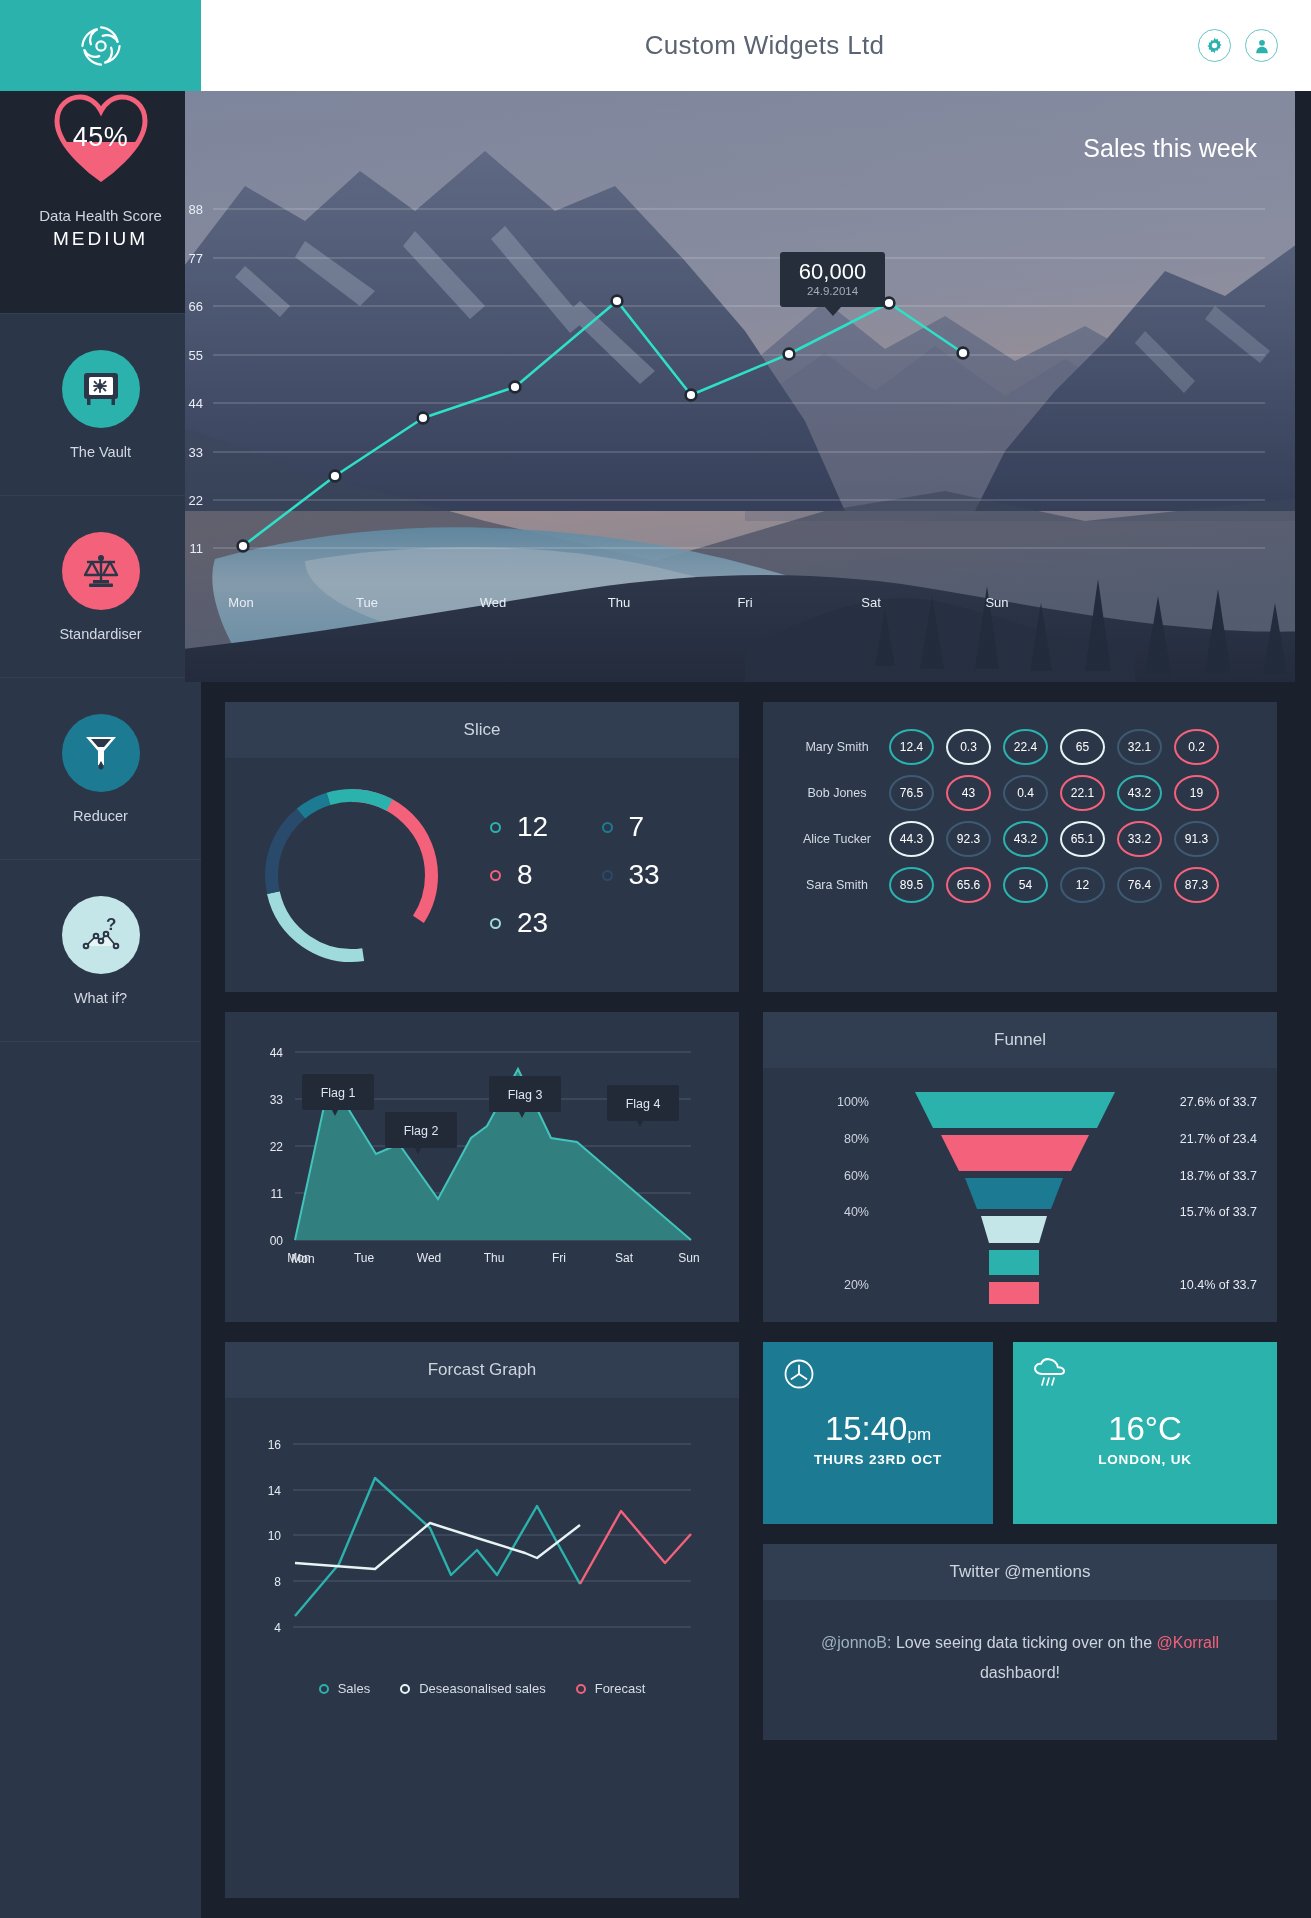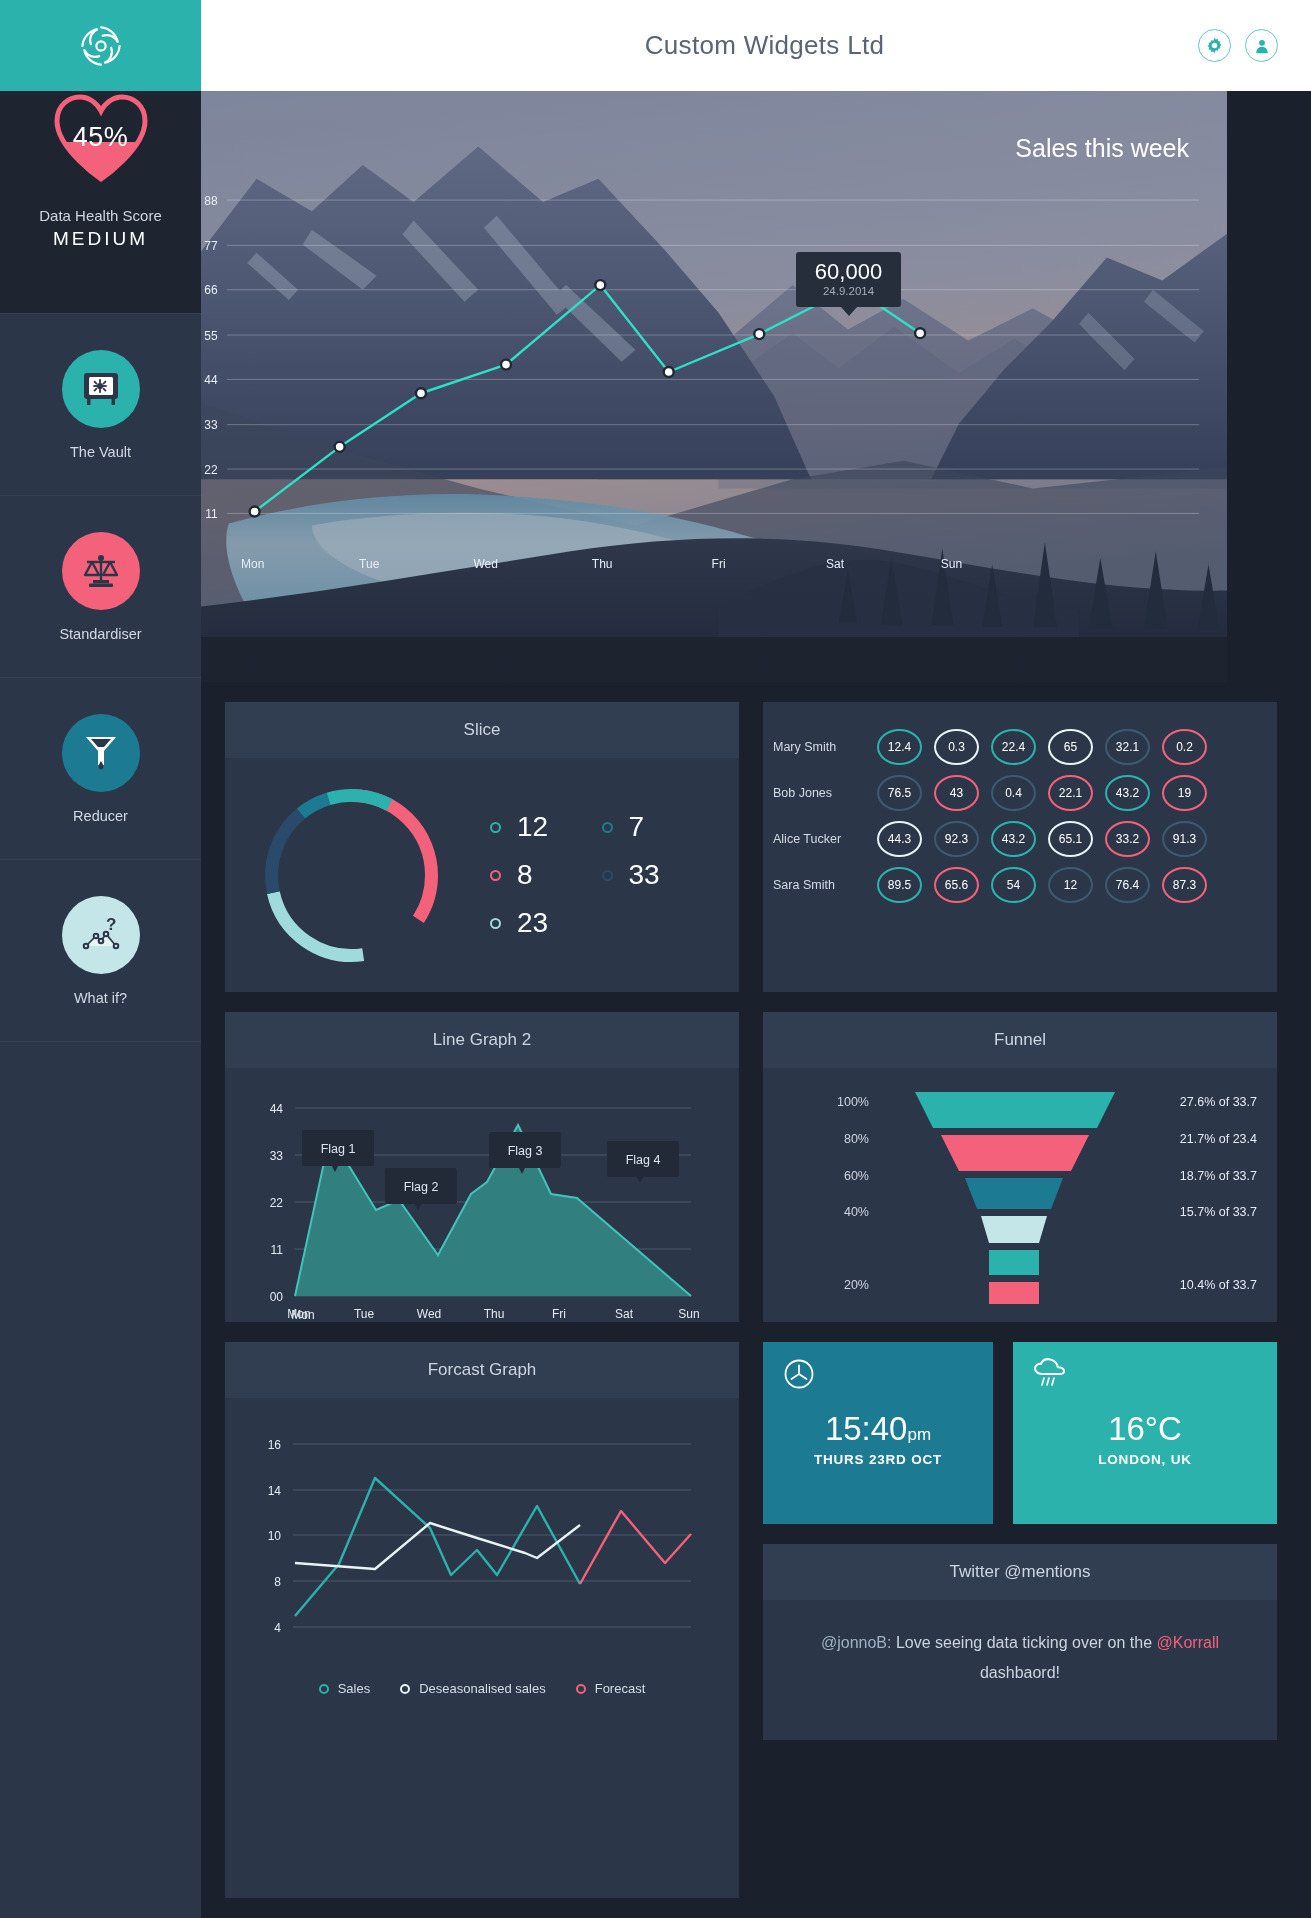--- a/index.html
+++ b/index.html
@@ -30,21 +30,21 @@
   .nav-rest { width:201px; height:auto; background:#2b3648; border-top:1px solid #333f52; flex:1; }
 
   
   .header { position:absolute; left:201px; top:0; width:1110px; height:91px; background:#ffffff;
             display:flex; align-items:center; }
   .header-title { flex:1; text-align:center; color:#5a6472; font-size:26px; font-weight:300; letter-spacing:0.3px;margin-left:17px; }
   .header-actions { position:absolute; right:33px; display:flex; gap:14px; }
   .hdr-btn { width:33px; height:33px; border-radius:50%; border:1.6px solid #63c6c3; display:flex; align-items:center; justify-content:center; cursor:pointer; background:#fff; }
 
   
-  .hero { position:absolute; left:201px; top:91px; width:1026px; height:591px; overflow:hidden;text-decoration:underline; }
+  .hero { position:absolute; left:185px; top:91px; width:1110px; height:591px; overflow:hidden;text-decoration:underline; }
   .hero-bg { position:absolute; inset:0; }
   .hero-overlay { position:absolute; inset:0; background:linear-gradient(180deg, rgba(120,128,150,0.10) 0%, rgba(40,50,70,0.14) 100%); }
   .hero-title { position:absolute; right:38px; top:43px; color:#ffffff; font-size:25px; font-weight:300; }
   .hero-svg { position:absolute; inset:0; }
   .tooltip { position:absolute; left:595px; top:161px; width:105px; background:#262e3b; border-radius:3px; padding:8px 4px 10px; text-align:center; }
   .tooltip:after { content:""; position:absolute; left:50%; margin-left:-8px; bottom:-9px; border-left:8px solid transparent; border-right:8px solid transparent; border-top:9px solid #262e3b; }
   .tt-value { color:#ffffff; font-size:22px; font-weight:300; line-height:1.1; }
   .tt-date { color:#a4adbb; font-size:11.5px; font-weight:300; margin-top:1px; }
 
   
@@ -59,21 +59,21 @@
   .slice-body { height:234px; display:flex; align-items:center; }
   .donut { margin-left:34px; }
   .slice-legend { flex:1; display:grid; grid-template-columns: 1fr 1fr; gap:16px 4px; padding:0 30px 0 46px; }
   .lg-item { display:flex; align-items:center; gap:16px; }
   .lg-dot { width:11px; height:11px; border-radius:50%; border:2.3px solid #2bb2ad; }
   .lg-num { color:#ffffff; font-size:28px; font-weight:300; }
   .lg-item.center { grid-column:1 / 2; }
 
   
   #p-heat { left:562px; top:20px; width:514px; height:290px; }
-  .heat-body { padding:22px 22px 0 10px; }
+  .heat-body { padding:22px 22px 0 22px;text-align:center; }
   .heat-row { display:flex; align-items:center; height:46px; }
   .heat-name { width:104px; color:#d4dbe4; font-size:12.5px; font-weight:300; }
   .heat-cells { flex:1; display:flex; gap:12px; }
   .heat-cell { width:45px; height:36px; border-radius:50%; border:2px solid #39465b; display:flex; align-items:center; justify-content:center;
                color:#ffffff; font-size:12px; font-weight:300; }
 
   
   #p-line2 { left:24px; top:330px; width:514px; height:310px; }
 
   
@@ -447,23 +447,20 @@
             <div class="heat-cell" style="border-color:#2bb2ad">54</div>
             <div class="heat-cell" style="border-color:#3d5a72">12</div>
             <div class="heat-cell" style="border-color:#3d5a72">76.4</div>
             <div class="heat-cell" style="border-color:#f4617a">87.3</div>
           </div>
         </div>
       </div>
     </section>
 
     <section class="panel" id="p-line2">
-      <div class="panel-head">
-        <span class="panel-title">Line Graph 2</span>
-      </div>
       <div class="panel-body">
         <svg width="514" height="254" viewBox="0 0 514 254">
           <g stroke="#4d5a70" stroke-width="1">
             <line x1="70" y1="40" x2="466" y2="40"></line>
             <line x1="70" y1="87" x2="466" y2="87"></line>
             <line x1="70" y1="134" x2="466" y2="134"></line>
             <line x1="70" y1="181" x2="466" y2="181"></line>
             <line x1="70" y1="228" x2="466" y2="228"></line>
           </g>
           <g fill="#e5eaf1" font-family="Liberation Sans, sans-serif" font-size="12" text-anchor="end">

